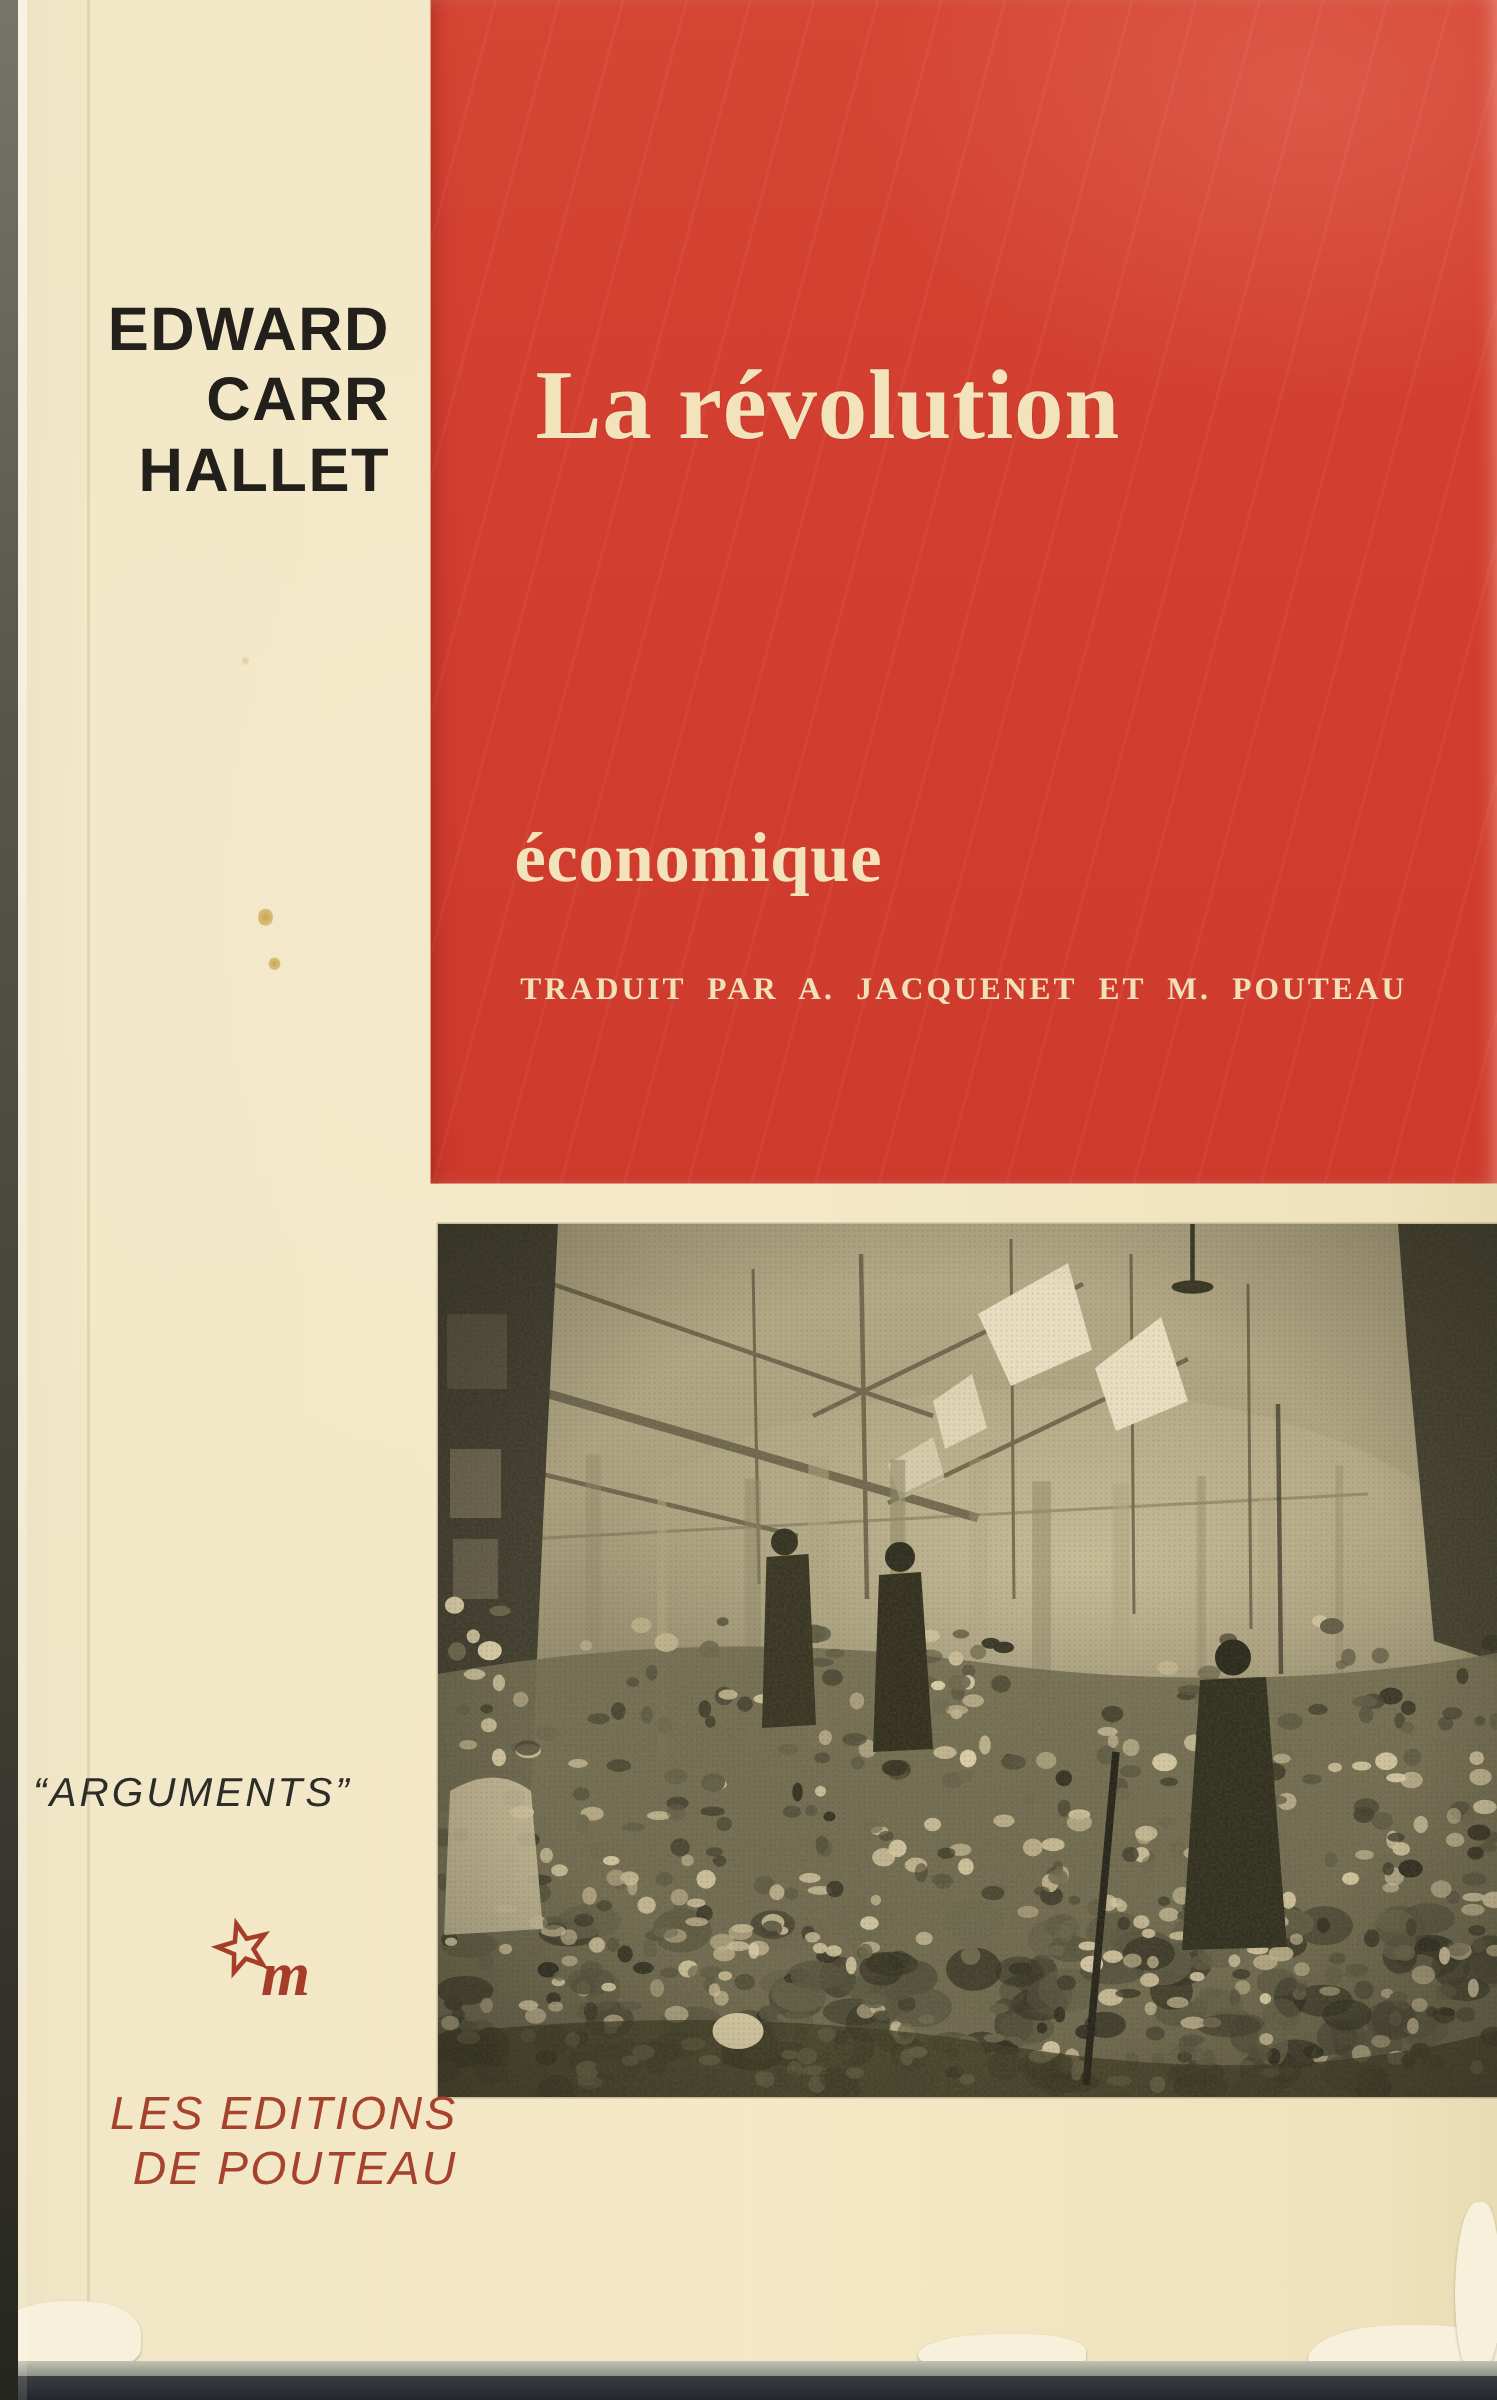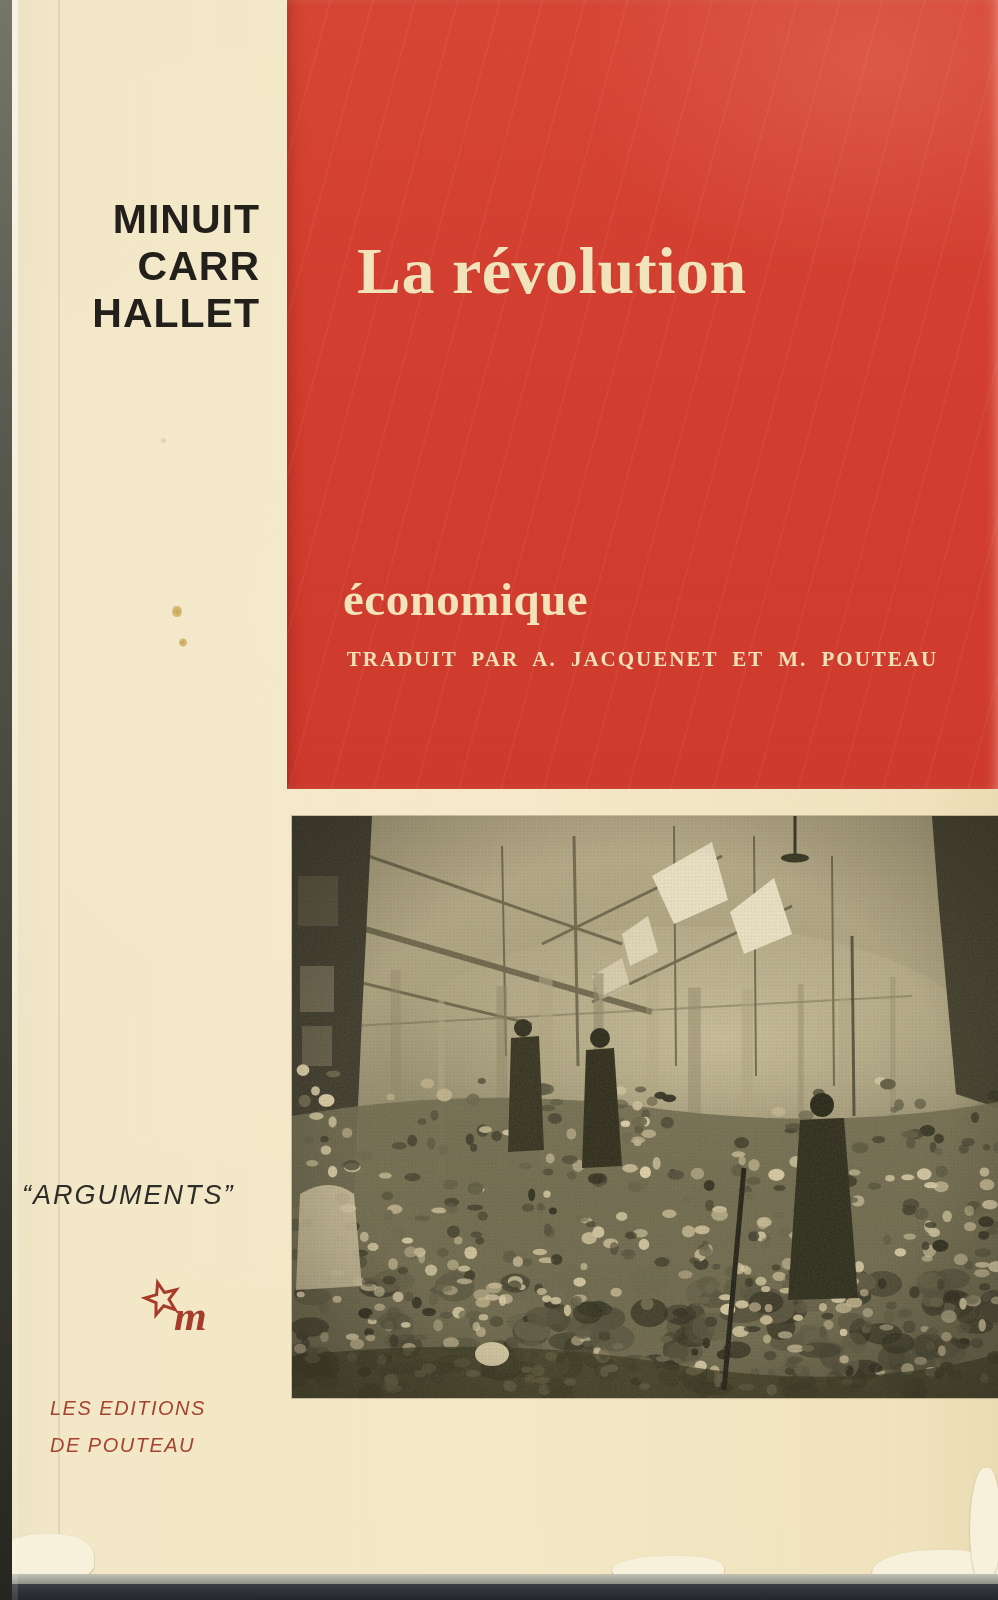--- a/index.html
+++ b/index.html
@@ -24,40 +24,40 @@
       repeating-linear-gradient(105deg, rgba(255,255,255,.045) 0 2px, rgba(255,255,255,0) 2px 41px),
       linear-gradient(180deg,#d64534 0,#d23e2f 40%,#ce3a2c 100%);
     box-shadow: inset -7px 0 14px -7px rgba(255,215,195,.55), inset 12px 0 18px -14px rgba(80,10,5,.5);}
   .title-1,.title-2{position:absolute;font-family:"Liberation Serif",serif;font-weight:bold;
     font-size:66px;line-height:1;color:#f2e3ba;letter-spacing:.5px;text-shadow:0 0 1px rgba(120,30,20,.35);}
   .title-1{left:70px;top:238px;}
   .title-2{left:58px;top:368px;}
   .sub-1,.sub-2{position:absolute;font-family:"Liberation Serif",serif;font-weight:bold;
     font-size:47px;line-height:1;color:#f2e3ba;letter-spacing:.5px;}
   .sub-1{left:56px;top:522px;}
-  .sub-2{left:56px;top:576px;}
+  .sub-2{left:56px;top:549px;}
   .translator{position:absolute;left:0;top:647px;width:100%;text-align:center;
     font-family:"Liberation Serif",serif;font-weight:bold;font-size:21px;
     letter-spacing:2px;word-spacing:7px;color:#f0e1b8;}
 
   
   .author{position:absolute;left:0;top:196px;width:260px;text-align:right;
     font-weight:bold;font-size:41px;line-height:47px;letter-spacing:1px;color:#23201c;}
 
   
   .photo-wrap{position:absolute;left:292px;top:816px;width:706px;height:582px;
     box-shadow:0 0 0 1px rgba(60,50,30,.25);}
   .photo-wrap svg{display:block;}
 
   
   .series{position:absolute;left:22px;top:1180px;width:300px;text-align:left;
     font-style:italic;font-size:27px;letter-spacing:2px;color:#2c2c28;}
   .logo{position:absolute;left:138px;top:1272px;width:92px;height:72px;}
-  .publisher{position:absolute;left:50px;top:1390px;width:255px;text-align:left;
-    font-style:italic;font-size:20px;line-height:37px;letter-spacing:1.5px;color:#a6432e;}
+  .publisher{position:absolute;left:50px;top:1390px;width:255px;text-align:right;
+    font-style:italic;font-size:31px;line-height:37px;letter-spacing:1.5px;color:#a6432e;}
 
   
   .spot{position:absolute;border-radius:50%;}
   .spot1{left:172px;top:605px;width:10px;height:13px;background:radial-gradient(circle,#c9a452 0,#d9c07e 65%,transparent 72%);}
   .spot2{left:179px;top:638px;width:8px;height:9px;background:radial-gradient(circle,#c9a452 0,#d9c07e 65%,transparent 72%);}
   .spot3{left:160px;top:437px;width:7px;height:7px;background:radial-gradient(circle,#d8c18a 0,transparent 70%);opacity:.8;}
   .tear{position:absolute;background:#f7f0da;border-radius:55% 42% 58% 45%/62% 50% 42% 52%;box-shadow:0 1px 2px rgba(0,0,0,.25);}
   .tear1{left:-6px;top:1534px;width:100px;height:50px;}
   .tear2{left:612px;top:1556px;width:112px;height:26px;}
   .tear3{left:872px;top:1550px;width:128px;height:42px;}
@@ -67,21 +67,21 @@
   .bottom-dark{position:absolute;left:0;top:1584px;width:998px;height:16px;
     background:linear-gradient(180deg,#3a3e42,#23262a);}
 </style>
 </head>
 <body>
 
 <div class="scene">
   <div class="book">
 
     <div class="author">
-      <div>MINUIT</div>
+      <div>EDWARD</div>
       <div>CARR</div>
       <div>HALLET</div>
     </div>
 
     <div class="red-block">
       <div class="title-1">La révolution</div>
       <div class="sub-2">économique</div>
       <div class="translator">TRADUIT PAR A. JACQUENET ET M. POUTEAU</div>
     </div>
 

